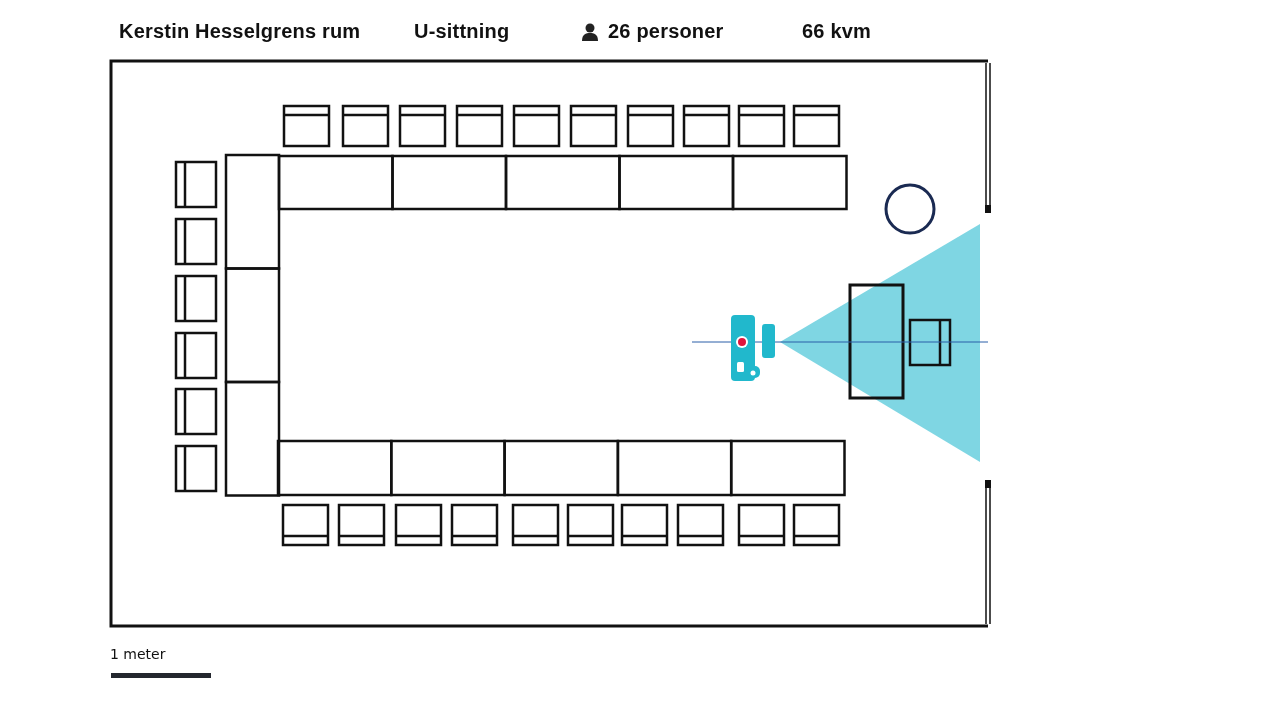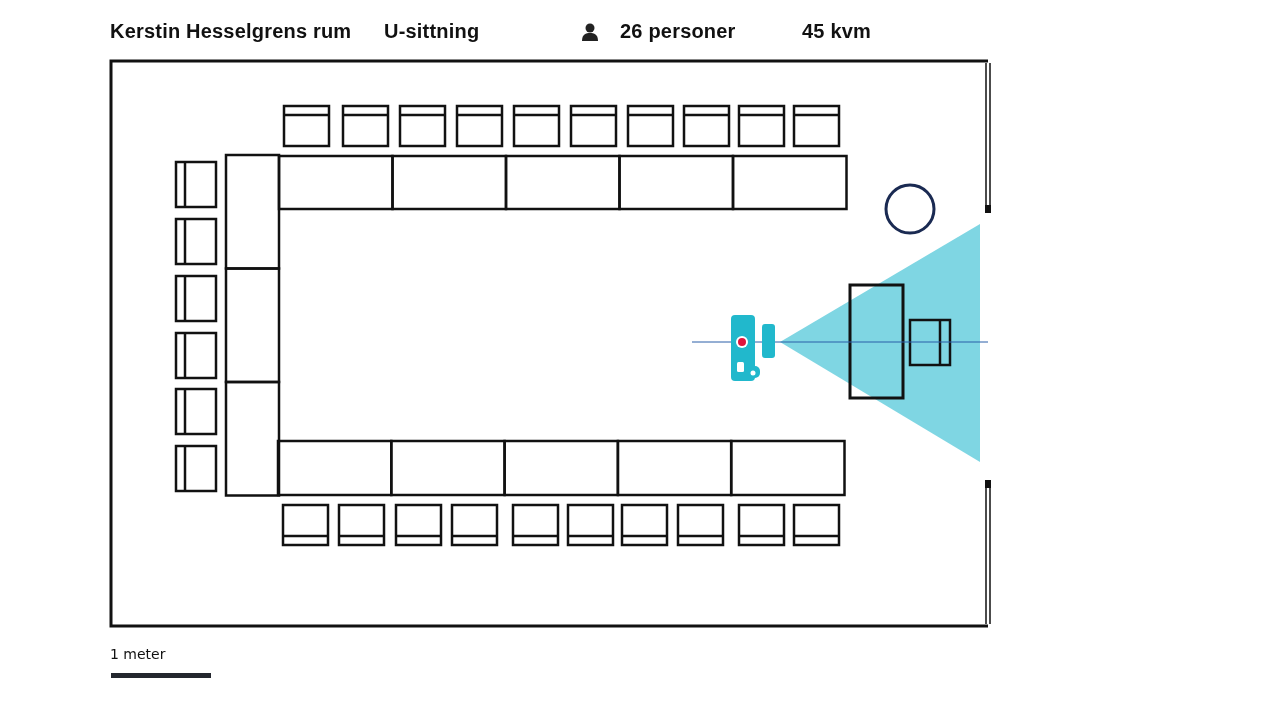--- a/index.html
+++ b/index.html
@@ -1,39 +1,39 @@
 <!DOCTYPE html>
 <html><head>
 <meta charset="utf-8">
 <style>
   html, body { margin:0; padding:0; background:#ffffff; }
   body { width:1280px; height:720px; position:relative; overflow:hidden; font-family:"Liberation Sans", sans-serif; color:#111; }
   .hdr { position:absolute; top:20px; font-size:20px; font-weight:bold; letter-spacing:0.2px; }
-  .hdr.t1 { left:110px; }
-  .hdr.t2 { left:384px; }
-  .hdr.t3 { left:580px; display:flex; align-items:center; gap:20px; }
+  .hdr.t1 { left:119px; }
+  .hdr.t2 { left:414px; }
+  .hdr.t3 { left:580px; display:flex; align-items:center; gap:8px; }
   .hdr.t4 { left:802px; }
   .person { width:20px; height:20px; display:inline-block; }
   svg.plan { position:absolute; left:0; top:0; }
   .scale-label { position:absolute; left:110px; top:646px; font-family:"DejaVu Sans", sans-serif; font-size:14px; color:#111; }
   .scale-bar { position:absolute; left:111px; top:673px; width:100px; height:5px; background:#23272e; }
 </style>
 </head>
 <body>
 
 <div class="hdr t1">Kerstin Hesselgrens rum</div>
 <div class="hdr t2">U-sittning</div>
 <div class="hdr t3">
   <svg class="person" viewBox="0 0 20 20">
     <circle cx="10" cy="6" r="4.5" fill="#222"></circle>
     <path d="M2 19 C2 12 6 11 10 11 C14 11 18 12 18 19 Z" fill="#222"></path>
   </svg>
   <span>26 personer</span>
 </div>
-<div class="hdr t4">45 kvm</div>
+<div class="hdr t4">66 kvm</div>
 
 <svg class="plan" width="1280" height="720">
 
   <polygon points="780,342 980,224 980,462" fill="#7fd6e3"></polygon>
 
   <g stroke="#111" stroke-width="3" fill="none">
     <polyline points="988,61 111,61 111,626 988,626"></polyline>
   </g>
 
   <g stroke="#111" fill="none">

